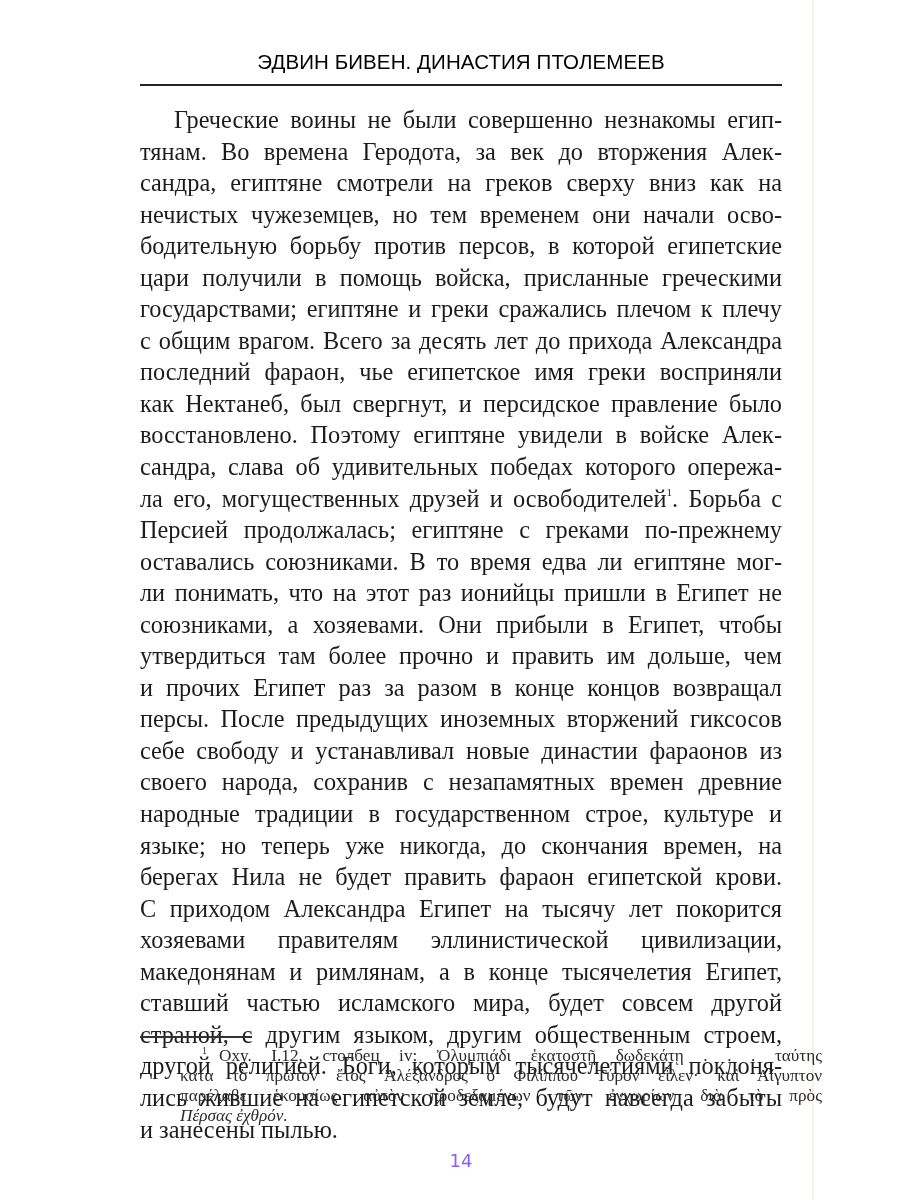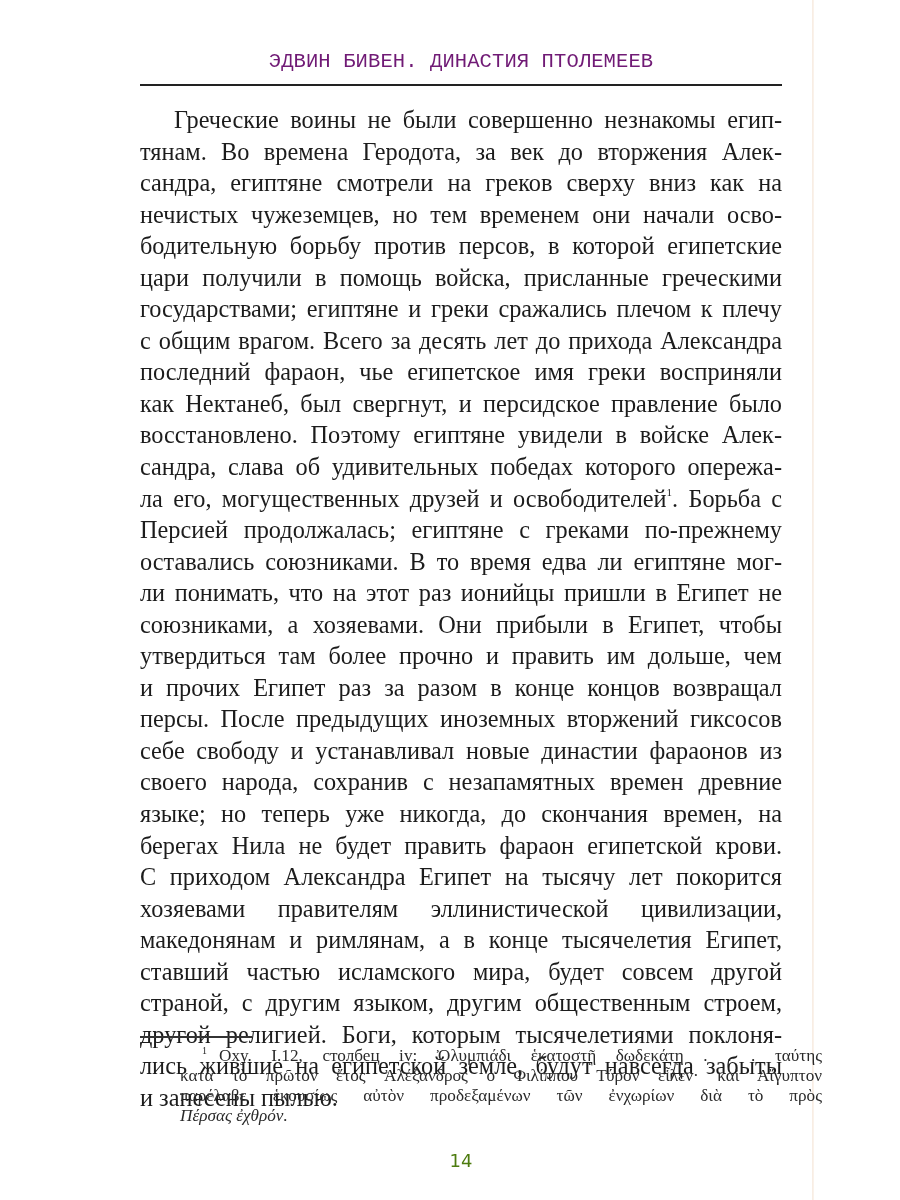--- a/index.html
+++ b/index.html
@@ -29,24 +29,24 @@
       top: 0;
       width: 642px;
       height: 1200px;
     }
     .running-head {
       position: absolute;
       top: 50px;
       left: 0;
       width: 642px;
       text-align: center;
-      font-family: Liberation Mono, monospace;
+      font-family: Liberation Sans, sans-serif;
       font-size: 20.5px;
       letter-spacing: 0.1px;
-      color: #701a75;
+      color: #000000;
     }
     .head-rule {
       position: absolute;
       top: 84px;
       left: 0;
       width: 642px;
       height: 2px;
       background: #222;
     }
     .body-text {
@@ -104,21 +104,21 @@
       margin-right: 12px;
     }
     .page-number {
       position: absolute;
       top: 1150px;
       left: 0;
       width: 642px;
       text-align: center;
       font-family: "DejaVu Sans", "Liberation Sans", sans-serif;
       font-size: 18px;
-      color: #4d7c0f;
+      color: #8b5cf6;
     }
   </style>
 </head>
 <body>
 
 <div class="scan-edge"></div>
 
 <div class="page">
 
   <div class="running-head">ЭДВИН БИВЕН. ДИНАСТИЯ ПТОЛЕМЕЕВ</div>
@@ -140,20 +140,21 @@
     <div class="line"><span>ла его, могущественных друзей и освободителей</span><sup class="fnref">1</sup><span>. Борьба с</span></div>
     <div class="line">Персией продолжалась; египтяне с греками по-прежнему</div>
     <div class="line">оставались союзниками. В то время едва ли египтяне мог-</div>
     <div class="line">ли понимать, что на этот раз ионийцы пришли в Египет не</div>
     <div class="line">союзниками, а хозяевами. Они прибыли в Египет, чтобы</div>
     <div class="line">утвердиться там более прочно и править им дольше, чем</div>
     <div class="line">и прочих Египет раз за разом в конце концов возвращал</div>
     <div class="line">персы. После предыдущих иноземных вторжений гиксосов</div>
     <div class="line">себе свободу и устанавливал новые династии фараонов из</div>
     <div class="line">своего народа, сохранив с незапамятных времен древние</div>
+    <div class="line">народные традиции в государственном строе, культуре и</div>
     <div class="line">языке; но теперь уже никогда, до скончания времен, на</div>
     <div class="line">берегах Нила не будет править фараон египетской крови.</div>
     <div class="line">С приходом Александра Египет на тысячу лет покорится</div>
     <div class="line">хозяевами правителям эллинистической цивилизации,</div>
     <div class="line">македонянам и римлянам, а в конце тысячелетия Египет,</div>
     <div class="line">ставший частью исламского мира, будет совсем другой</div>
     <div class="line">страной, с другим языком, другим общественным строем,</div>
     <div class="line">другой религией. Боги, которым тысячелетиями поклоня-</div>
     <div class="line">лись жившие на египетской земле, будут навсегда забыты</div>
     <div class="line last">и занесены пылью.</div>

